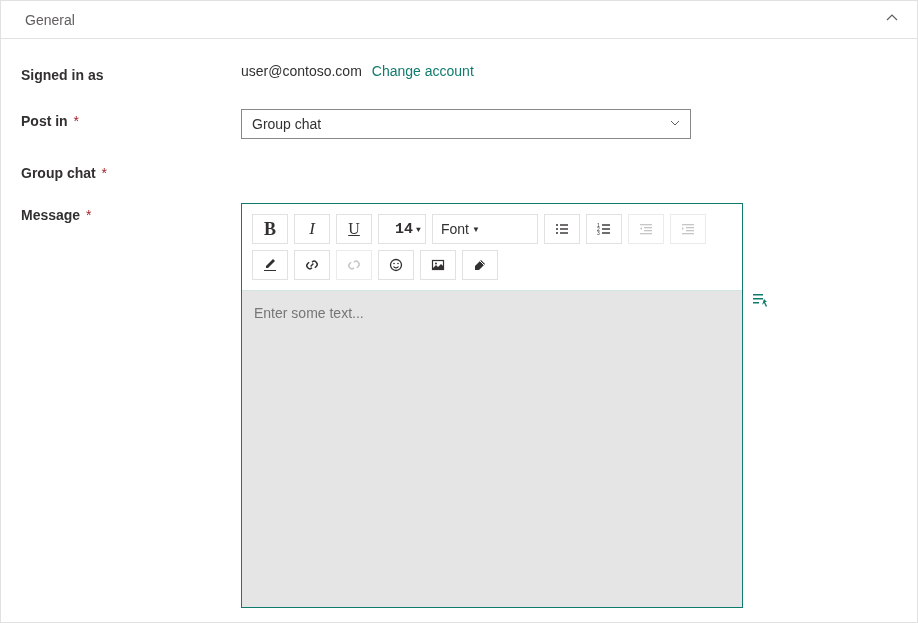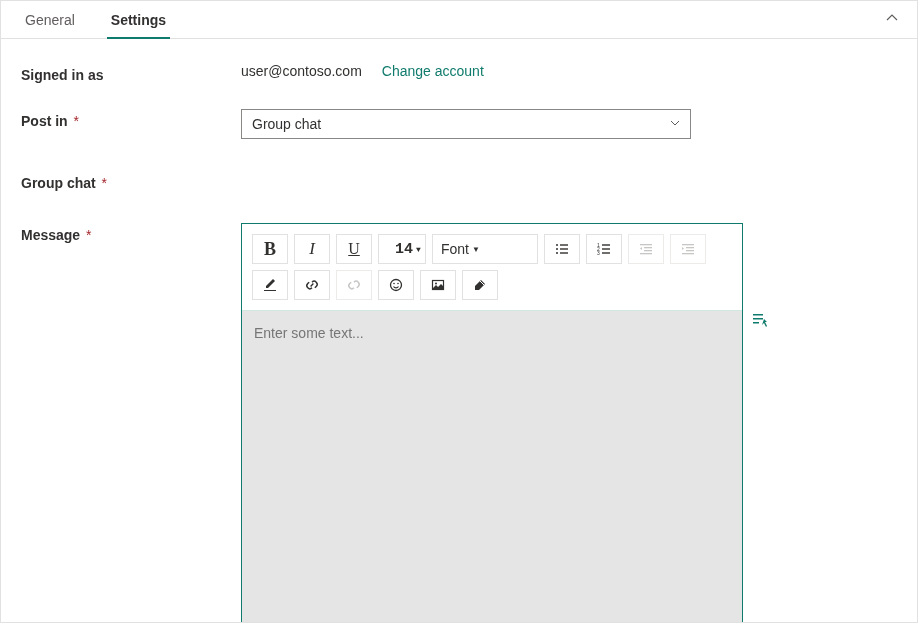--- a/index.html
+++ b/index.html
@@ -40,32 +40,32 @@
       top: 10px;
       color: #605e5c;
       cursor: pointer;
     }
     .form {
       padding: 24px 20px 10px 20px;
     }
     .row {
       display: flex;
       align-items: flex-start;
-      margin-bottom: 32px;
+      margin-bottom: 22px;
     }
     .row.signed { margin-bottom: 26px; }
     .label {
       width: 220px;
       flex-shrink: 0;
       font-weight: 600;
       color: #323130;
       padding-top: 4px;
     }
     .req { color: #a4262c; font-weight: 400; margin-left: 2px; }
-    .value-area { flex: 1; display: flex; align-items: center; gap: 10px; }
+    .value-area { flex: 1; display: flex; align-items: center; }
     .signed-email { color: #323130; margin-right: 10px; }
     .link { color: #0f7b6c; cursor: pointer; }
     .select {
       width: 450px;
       height: 30px;
       border: 1px solid #8a8886;
       display: flex;
       align-items: center;
       justify-content: space-between;
       padding: 0 10px;
@@ -124,21 +124,20 @@
       top: 88px;
       cursor: pointer;
       color: #0f7b6c;
     }
   </style>
 </head>
 <body>
 
 <div class="tabs">
   <div class="tab">General</div>
-  <div class="tab active">Settings</div>
   <div class="collapse-caret">
     <svg width="14" height="14" viewBox="0 0 14 14">
         <path d="M2 9 L7 4 L12 9" fill="none" stroke="#605e5c" stroke-width="1.2"></path>
       </svg>
   </div>
 </div>
 
 <div class="form">
 
   <div class="row signed">

